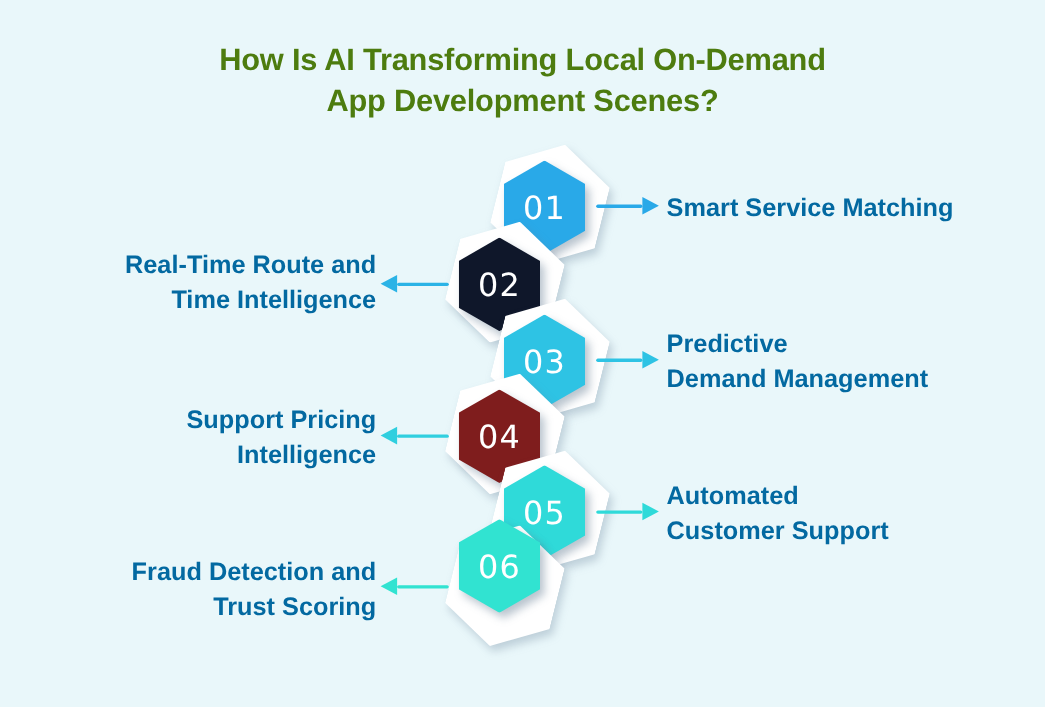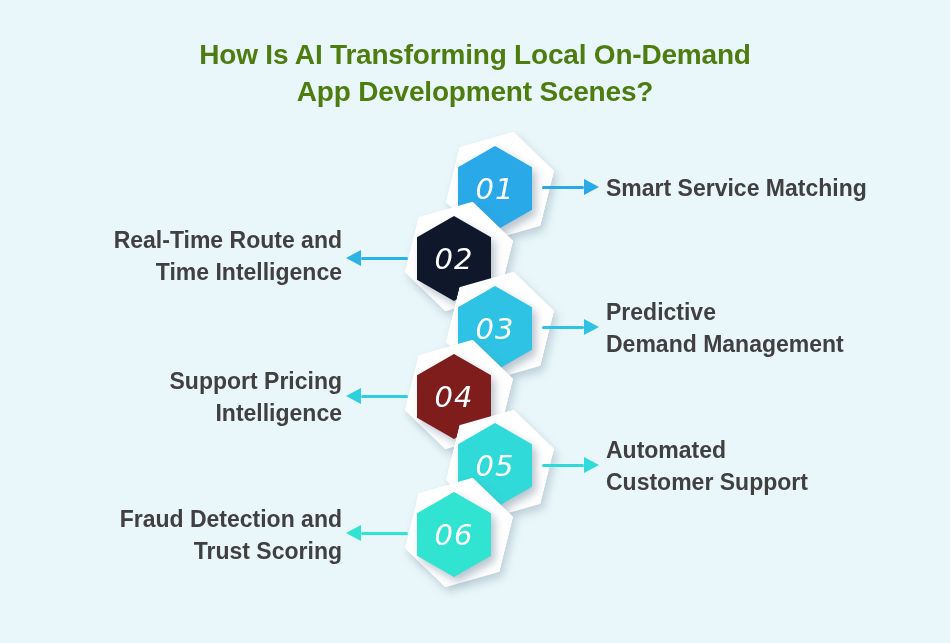--- a/index.html
+++ b/index.html
@@ -8,21 +8,21 @@
 
   .title{
     position:absolute;top:36px;left:0;width:100%;
     text-align:center;font-size:28px;font-weight:700;line-height:37px;
     letter-spacing:-0.2px;color:#1C2B51;white-space:pre-line;
   }
 
   
   .hexw-s,.hexc-s{position:absolute;}
   .hexw-s{width:98px;height:113px;filter:drop-shadow(3px 5px 4px rgba(100,125,150,.32));}
-  .hexc-s{width:74px;height:85px;filter:drop-shadow(4px 5px 4px rgba(70,100,125,.38));font-style:italic;}
+  .hexc-s{width:74px;height:85px;filter:drop-shadow(4px 5px 4px rgba(70,100,125,.38));}
   .hexw{
     width:100%;height:100%;background:#ffffff;
     clip-path:polygon(50% 0,100% 25%,100% 75%,50% 100%,0 75%,0 25%);
     transform:rotate(14deg);
   }
   .hexc{
     width:100%;height:100%;
     clip-path:polygon(50% 0,100% 25%,100% 75%,50% 100%,0 75%,0 25%);
     display:flex;align-items:center;justify-content:center;
   }
@@ -35,32 +35,32 @@
   .arrow{position:absolute;display:flex;align-items:center;height:20px;}
   .arrow .line{height:3px;border-radius:2px;}
   .arrow.right .line{width:42px;}
   .arrow.left  .line{width:47px;}
   .arrow.right .head{width:0;height:0;border-top:8px solid transparent;border-bottom:8px solid transparent;border-left:15px solid #29A9E8;}
   .arrow.left  .head{width:0;height:0;border-top:8px solid transparent;border-bottom:8px solid transparent;border-right:15px solid #29A9E8;}
 
   
   .label{
     position:absolute;font-size:23px;font-weight:700;line-height:32px;
-    color:#404040;white-space:pre-line;
+    color:#0369a1;white-space:pre-line;
   }
   .label.right-side{left:606px;text-align:left;}
   .label.left-side{right:608px;text-align:right;}
 
   
   .i1 .hexw-s{left:451px;top:130px}.i1 .hexc-s{left:458px;top:146px}
   .i2 .hexw-s{left:410px;top:200px}.i2 .hexc-s{left:417px;top:216px}
   .i3 .hexw-s{left:451px;top:270px}.i3 .hexc-s{left:458px;top:286px}
   .i4 .hexw-s{left:410px;top:338px}.i4 .hexc-s{left:417px;top:354px}
   .i5 .hexw-s{left:451px;top:408px}.i5 .hexc-s{left:458px;top:423px}
-  .i6 .hexw-s{left:410px;top:476px}.i6 .hexc-s{left:417px;top:492px}
+  .i6 .hexw-s{left:410px;top:476px}.i6 .hexc-s{left:417px;top:472px}
 
   .i1 .arrow{left:542px;top:177px}
   .i2 .arrow{left:346px;top:248px}
   .i3 .arrow{left:542px;top:317px}
   .i4 .arrow{left:346px;top:386px}
   .i5 .arrow{left:542px;top:455px}
   .i6 .arrow{left:346px;top:523px}
 
   .i1 .label{top:172px}
   .i2 .label{top:224px}

